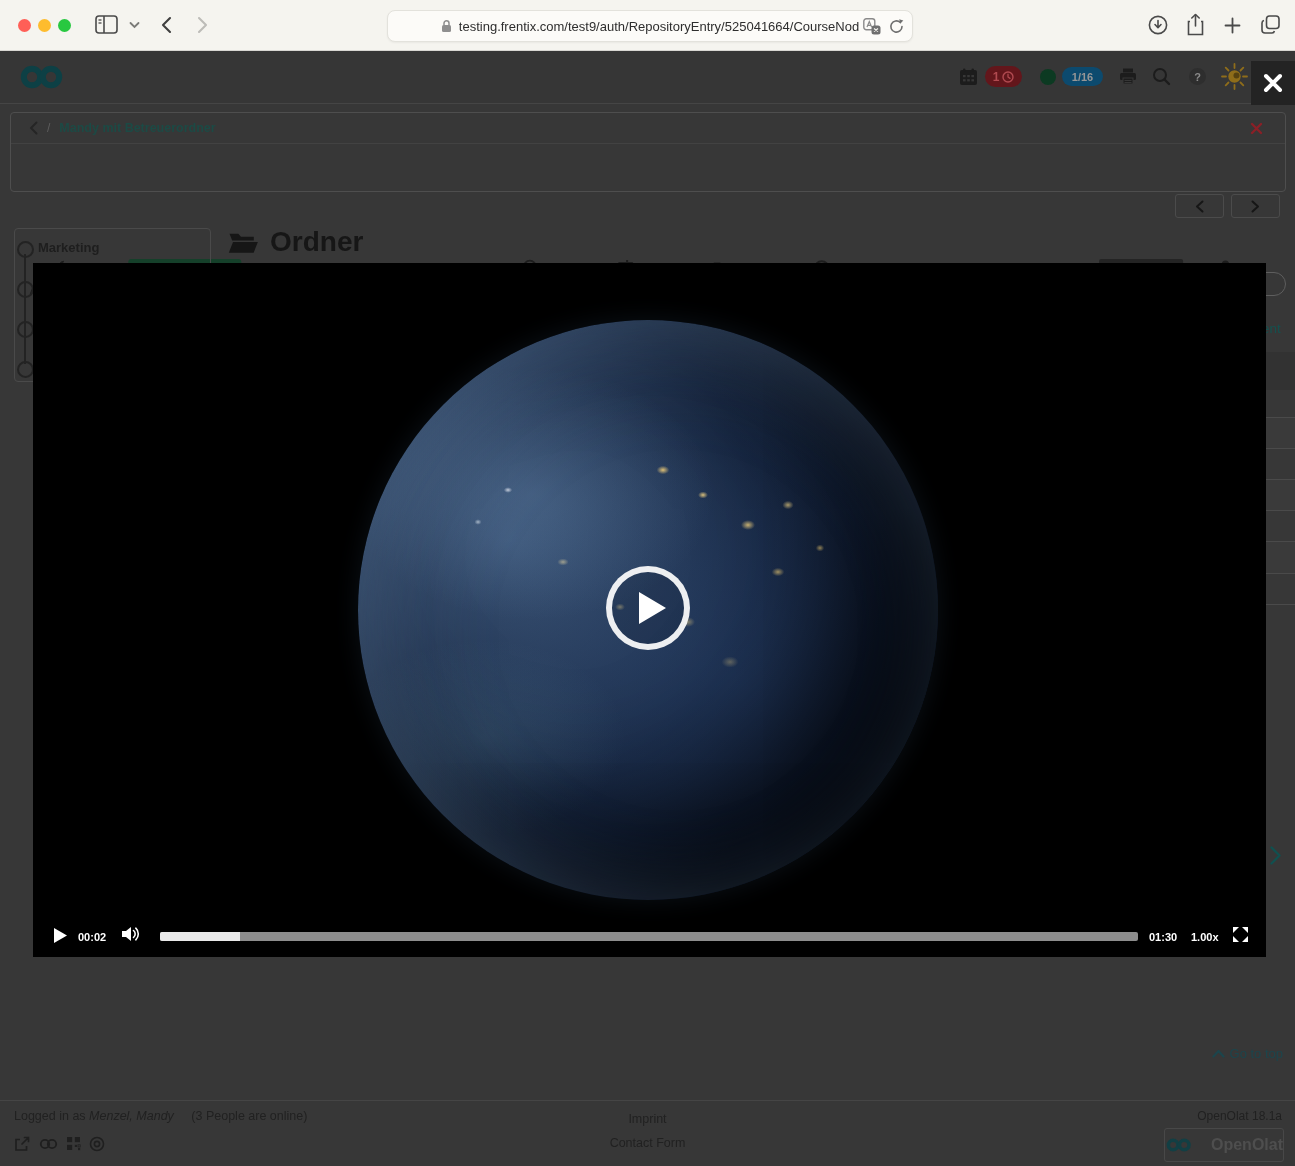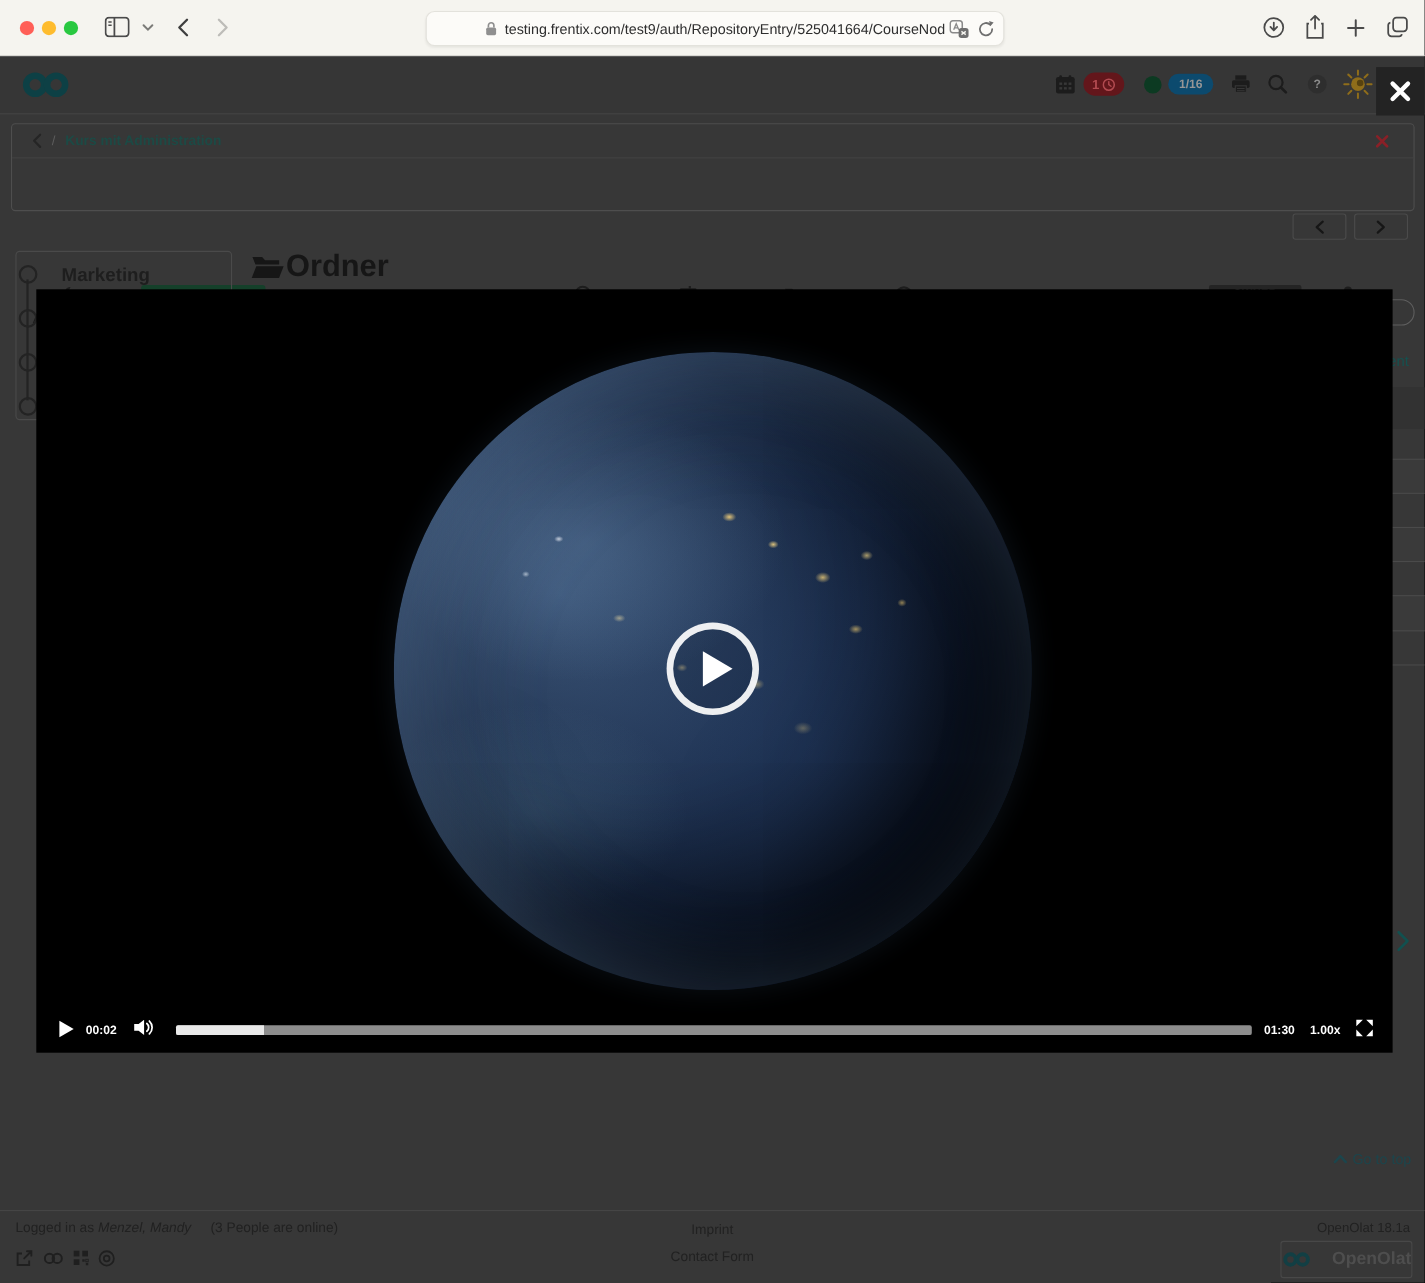--- a/index.html
+++ b/index.html
@@ -35,23 +35,23 @@
   .badge-owner{background:#242424;color:#6f6f6f;font-size:10px;font-weight:bold;letter-spacing:.3px;border-radius:2px;
              padding:2px 6px;display:flex;align-items:center;gap:4px;height:13px}
   .badge-owner .caret-dn{border-top-color:#6f6f6f;border-left-width:3.5px;border-right-width:3.5px}
   .nav-btn{position:absolute;top:194px;width:49px;height:24px;border:1px solid #4b4b4b;border-radius:3px;
            display:flex;align-items:center;justify-content:center;background:transparent}
 
   
   #lp-box{position:absolute;left:14px;top:228px;width:195px;height:152px;border:1px solid #4a4a4a;border-radius:4px}
   .lp-node{position:absolute;width:13px;height:13px;border:2px solid #232323;border-radius:50%;background:transparent;left:17px}
   #lp-line{position:absolute;left:24px;top:254px;width:2px;height:110px;background:#232323}
-  #lp-label{position:absolute;left:56px;top:240px;font-size:17px;font-weight:bold;color:#1e1e1e}
-
-  #page-title{position:absolute;left:226px;top:226px;display:flex;align-items:center;color:#161616}
+  #lp-label{position:absolute;left:38px;top:240px;font-size:13px;font-weight:bold;color:#1e1e1e}
+
+  #page-title{position:absolute;left:226px;top:226px;display:flex;align-items:center;gap:10px;color:#161616}
   #page-title .t{font-size:28px;font-weight:bold}
 
   
   #clip-pill{position:absolute;left:1247px;top:272px;width:39px;height:24px;border:1.5px solid #5e5e5e;border-radius:13px;
              color:#787878;font-size:11px;font-weight:normal;display:flex;align-items:center;justify-content:flex-start;padding-right:7px;box-sizing:border-box}
   #clip-link{position:absolute;left:1262px;top:321px;font-size:13.5px;color:#14514f}
   .edge-row{position:absolute;left:1262px;width:33px;border-top:1px solid #4a4a4a}
   #edge-block{position:absolute;left:1262px;top:352px;width:33px;height:38px;background:#323232;border-radius:3px 0 0 3px}
 
   
@@ -255,21 +255,21 @@
 </nav>
 
 <div id="course-box">
   <div id="crumb-row">
     <span style="margin-left:18px">
       <svg width="9" height="14" viewBox="0 0 9 14">
           <polyline points="7.5,1.5 2,7 7.5,12.5" fill="none" stroke="#252525" stroke-width="2" stroke-linecap="round" stroke-linejoin="round"></polyline>
         </svg>
     </span>
     <span style="margin:0 9px;color:#5d5d5d;font-size:12px">/</span>
-    <span id="crumb-text">Kurs mit Administration</span>
+    <span id="crumb-text">Mandy mit Betreuerordner</span>
     <span style="position:absolute;right:22px">
       <svg width="13" height="13" viewBox="0 0 13 13">
           <path d="M2 2 L11 11 M11 2 L2 11" stroke="#8a2027" stroke-width="2.4" stroke-linecap="round"></path>
         </svg>
     </span>
   </div>
 
   <div class="tb-item" style="left:58px">
     <span style="display:flex;align-items:center;gap:5px">
       <svg width="20" height="20" viewBox="0 0 20 20">

